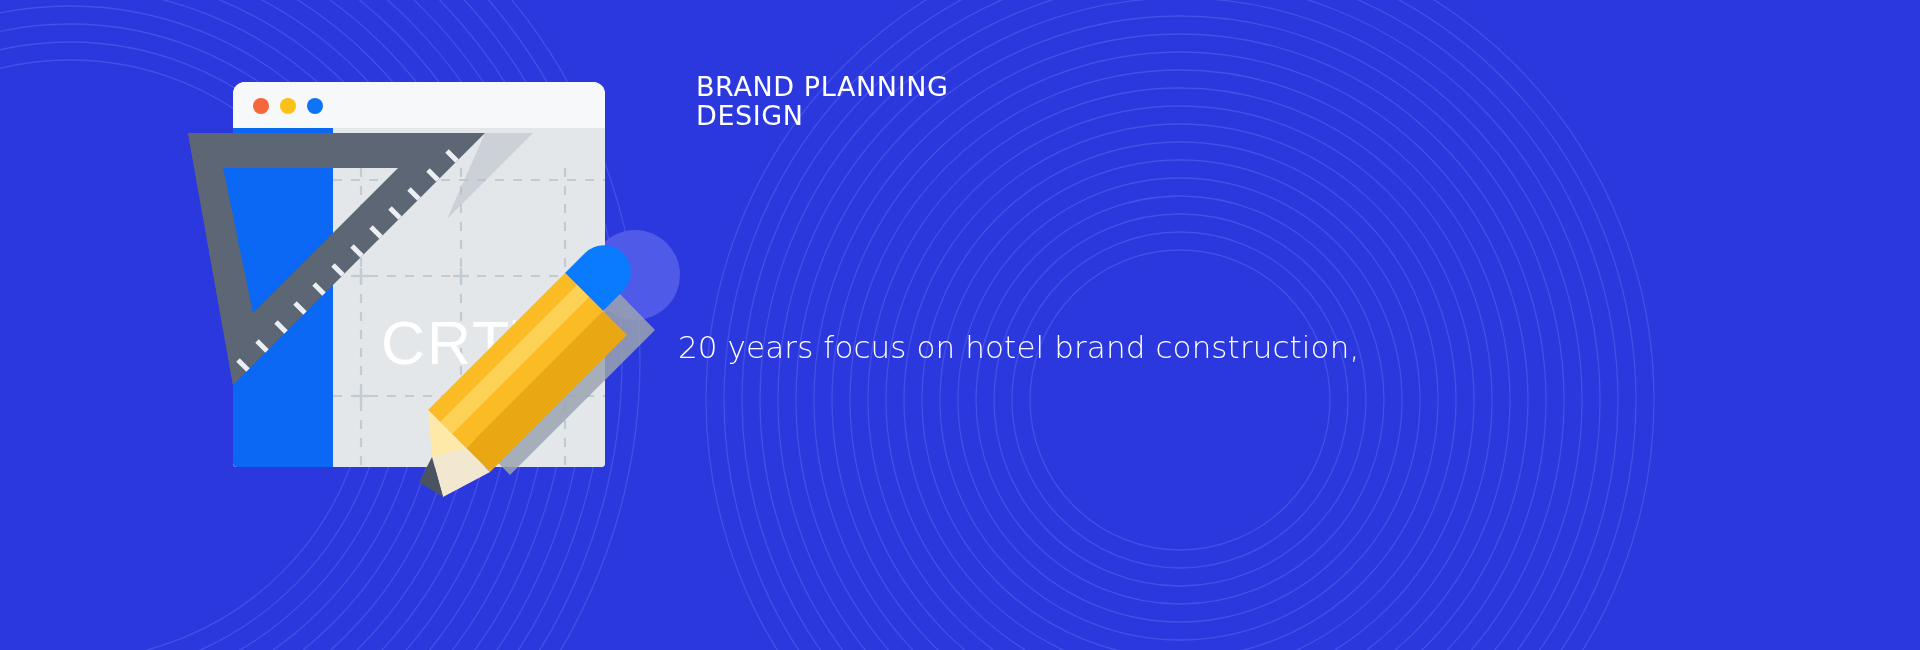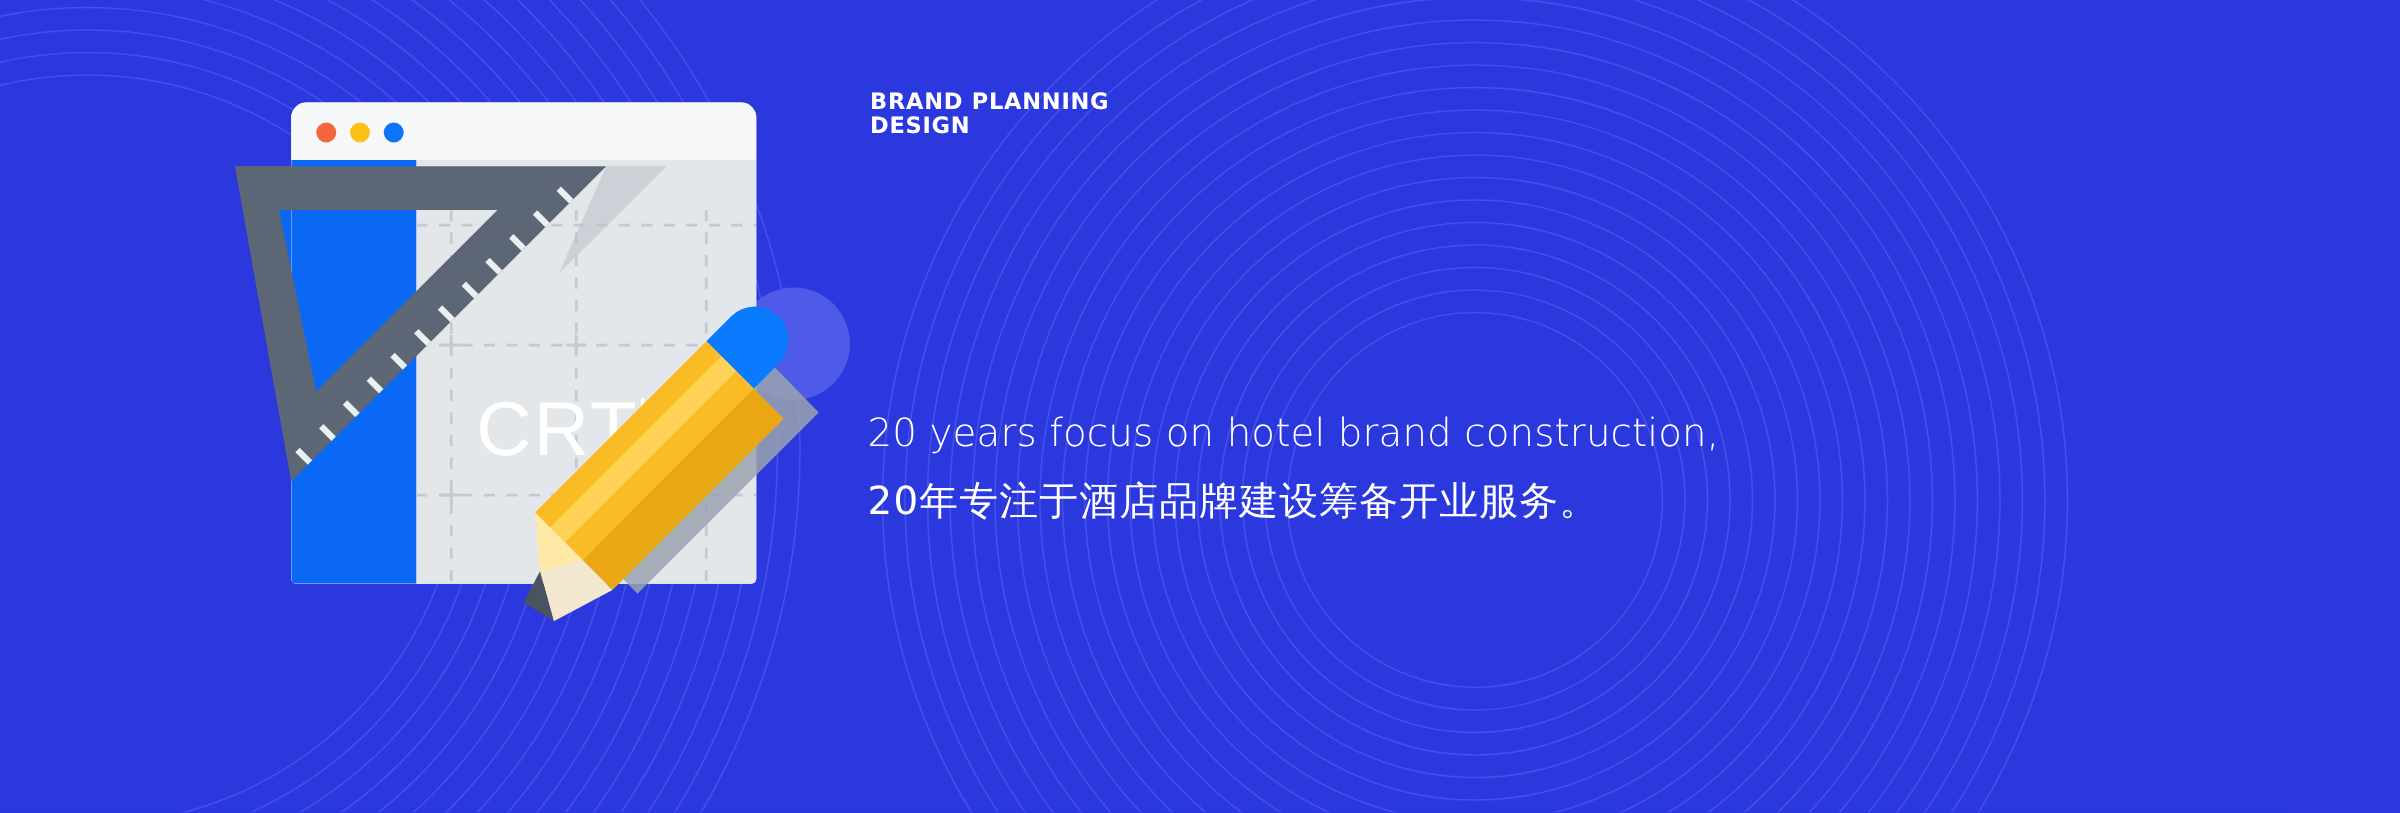--- a/index.html
+++ b/index.html
@@ -66,30 +66,30 @@
 
   
   .blob{
     position:absolute;left:405px;top:175px;width:90px;height:90px;
     border-radius:50%;background:#4f5ae8;
   }
 
   
   .head-block{position:absolute;left:696px;top:72px;}
   .head-title{
-    color:#ffffff;font-size:18px;line-height:1.08;letter-spacing:.6px;
-    font-weight:700;white-space:pre-line;
+    color:#ffffff;font-size:27px;line-height:1.08;letter-spacing:.6px;
+    font-weight:400;white-space:pre-line;
     font-family:"DejaVu Sans","Liberation Sans",sans-serif;
   }
   .head-sub{
     margin-top:10px;font-size:17px;letter-spacing:.5px;color:#ffffff;font-weight:400;
   }
   .head-sub .brand{color:#d63440;}
 
-  .tag-block{position:absolute;left:694px;top:328px;width:1120px;}
+  .tag-block{position:absolute;left:678px;top:328px;width:1120px;}
   .tag-en{
     color:#ffffff;font-size:31px;line-height:1.28;font-weight:300;letter-spacing:.1px;
     font-family:"DejaVu Sans","Liberation Sans",sans-serif;
   }
   .tag-cn{
     margin-top:14px;color:#ffffff;font-size:31px;line-height:1.25;
     font-weight:400;letter-spacing:1px;
     font-family:"DejaVu Sans","Liberation Sans",sans-serif;
   }
 </style>
@@ -235,16 +235,15 @@
     </svg>
   </div>
 
   <div class="head-block">
     <div class="head-title">BRAND PLANNING
 DESIGN</div>
   </div>
 
   <div class="tag-block">
     <div class="tag-en">20 years focus on hotel brand construction,</div>
-    <div class="tag-cn">20年专注于酒店品牌建设筹备开业服务。</div>
   </div>
 
 </div>
 
 </body></html>

